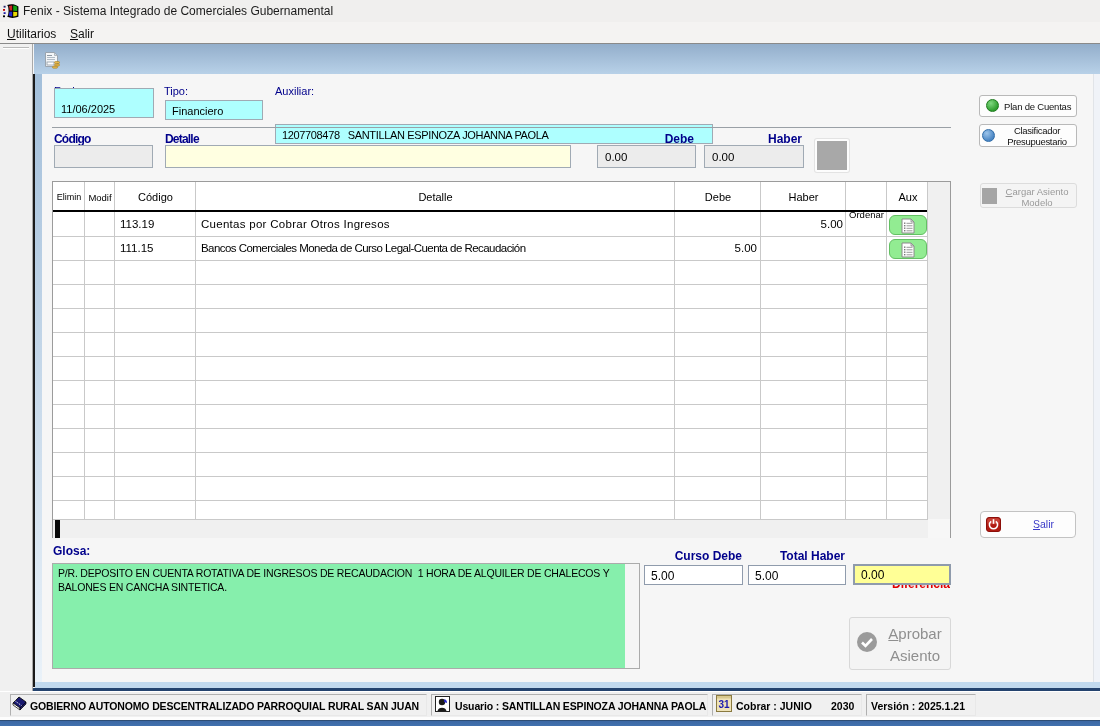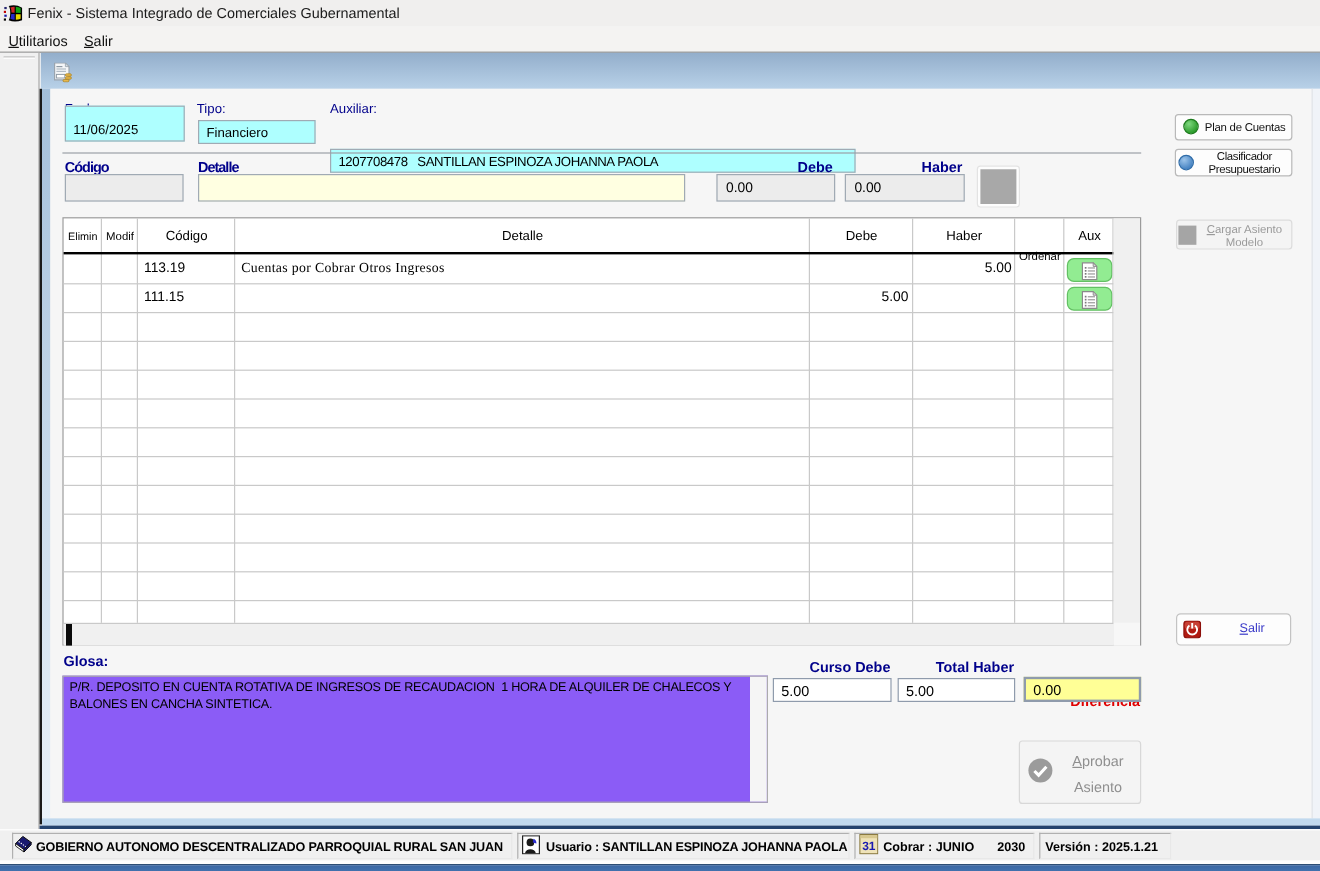--- a/index.html
+++ b/index.html
@@ -117,40 +117,41 @@
   <div class="abs" style="left:0;top:150px;width:875px;height:1px;background:#c9c9c9;"></div>
   <div class="abs" style="left:0;top:174px;width:875px;height:1px;background:#c9c9c9;"></div>
   <div class="abs" style="left:0;top:198px;width:875px;height:1px;background:#c9c9c9;"></div>
   <div class="abs" style="left:0;top:222px;width:875px;height:1px;background:#c9c9c9;"></div>
   <div class="abs" style="left:0;top:246px;width:875px;height:1px;background:#c9c9c9;"></div>
   <div class="abs" style="left:0;top:270px;width:875px;height:1px;background:#c9c9c9;"></div>
   <div class="abs" style="left:0;top:294px;width:875px;height:1px;background:#c9c9c9;"></div>
   <div class="abs" style="left:0;top:318px;width:875px;height:1px;background:#c9c9c9;"></div>
 
   <div class="abs" style="left:67px;top:36px;font-size:11.5px;color:#000;">113.19</div>
-  <div class="abs" style="left:148px;top:36px;font-size:11.5px;letter-spacing:0.28px;color:#000;font-family:Liberation Serif, serif;">Cuentas por Cobrar Otros Ingresos</div>
+  <div class="abs" style="left:148px;top:36px;font-size:11.5px;letter-spacing:0.28px;color:#000;">Cuentas por Cobrar Otros Ingresos</div>
   <div class="abs" style="left:708px;top:36px;width:82px;text-align:right;font-size:11.5px;color:#000;">5.00</div>
   <div class="abs greenbtn" style="left:836px;top:33px;"><svg width="14" height="16" viewBox="0 0 14 16">
         <path d="M1 1 L10 1 L13 4 L13 15 L1 15 Z" fill="#fff" stroke="#8a8a8a"></path>
         <path d="M10 1 L10 4 L13 4 Z" fill="#e0e0e0" stroke="#8a8a8a" stroke-width="0.8"></path>
         <g fill="#7a7a7a">
           <rect x="3" y="4.5" width="1.4" height="1.4"></rect>
           <rect x="3" y="7" width="1.4" height="1.4"></rect>
           <rect x="3" y="9.5" width="1.4" height="1.4"></rect>
           <rect x="3" y="12" width="1.4" height="1.4"></rect>
         </g>
         <g fill="#9a9a9a">
           <rect x="5.5" y="4.8" width="6" height="1"></rect>
           <rect x="5.5" y="7.3" width="6" height="1"></rect>
           <rect x="5.5" y="9.8" width="6" height="1"></rect>
           <rect x="5.5" y="12.3" width="6" height="1"></rect>
         </g>
       </svg></div>
 
   <div class="abs" style="left:67px;top:60px;font-size:11.5px;color:#000;">111.15</div>
+  <div class="abs" style="left:148px;top:60px;font-size:11.5px;letter-spacing:-0.55px;color:#000;">Bancos Comerciales Moneda de Curso Legal-Cuenta de Recaudación</div>
   <div class="abs" style="left:622px;top:60px;width:82px;text-align:right;font-size:11.5px;color:#000;">5.00</div>
   <div class="abs greenbtn" style="left:836px;top:57px;"><svg width="14" height="16" viewBox="0 0 14 16">
         <path d="M1 1 L10 1 L13 4 L13 15 L1 15 Z" fill="#fff" stroke="#8a8a8a"></path>
         <path d="M10 1 L10 4 L13 4 Z" fill="#e0e0e0" stroke="#8a8a8a" stroke-width="0.8"></path>
         <g fill="#7a7a7a">
           <rect x="3" y="4.5" width="1.4" height="1.4"></rect>
           <rect x="3" y="7" width="1.4" height="1.4"></rect>
           <rect x="3" y="9.5" width="1.4" height="1.4"></rect>
           <rect x="3" y="12" width="1.4" height="1.4"></rect>
         </g>
@@ -188,38 +189,38 @@
 <svg width="15" height="15" viewBox="0 0 15 15">
   <rect x="0.5" y="0.5" width="14" height="14" rx="2.5" fill="#b01b12" stroke="#8c0f0a"></rect>
   <rect x="1.2" y="1.2" width="12.6" height="6" rx="2.5" fill="#cd4a3e" opacity="0.8"></rect>
   <path d="M5.2 4.3 A4.1 4.1 0 1 0 9.8 4.3" fill="none" stroke="#fff" stroke-width="1.6"></path>
   <line x1="7.5" y1="2.2" x2="7.5" y2="6.8" stroke="#fff" stroke-width="1.6"></line>
 </svg>
 </div>
 <div class="abs" style="left:1033px;top:518px;font-size:10.5px;color:#3a3ac8;"><span style="text-decoration:underline">S</span>alir</div>
 
 <div class="abs navy bold" style="left:53px;top:544px;font-size:12px;">Glosa:</div>
-<div class="abs" style="left:52px;top:563px;width:588px;height:106px;background:#8b5cf6;border:1px solid #ababab;font-size:10.5px;letter-spacing:-0.2px;color:#000;padding:3px 5px;line-height:13.5px;">P/R. DEPOSITO EN CUENTA ROTATIVA DE INGRESOS DE RECAUDACION&nbsp; 1 HORA DE ALQUILER DE CHALECOS Y BALONES EN CANCHA SINTETICA.</div>
+<div class="abs" style="left:52px;top:563px;width:588px;height:106px;background:#86efac;border:1px solid #ababab;font-size:10.5px;letter-spacing:-0.2px;color:#000;padding:3px 5px;line-height:13.5px;">P/R. DEPOSITO EN CUENTA ROTATIVA DE INGRESOS DE RECAUDACION&nbsp; 1 HORA DE ALQUILER DE CHALECOS Y BALONES EN CANCHA SINTETICA.</div>
 <div class="abs" style="left:625px;top:564px;width:14px;height:104px;background:#f5f5f5;"></div>
 
 <div class="abs navy bold" style="left:644px;top:549px;width:98px;font-size:12px;text-align:right;">Curso Debe</div>
 <div class="abs navy bold" style="left:748px;top:549px;width:97px;font-size:12px;text-align:right;">Total Haber</div>
 <div class="abs bold" style="left:854px;top:549px;width:96px;font-size:12px;text-align:right;color:#e00000;margin-top:28px;">Diferencia</div>
 <div class="field rtxt" style="left:644px;top:565px;width:99px;height:20px;background:#fff;border-color:#8f9bac;padding:3px 6px;font-size:12px;">5.00</div>
 <div class="field rtxt" style="left:748px;top:565px;width:98px;height:20px;background:#fff;border-color:#8f9bac;padding:3px 6px;font-size:12px;">5.00</div>
 <div class="field rtxt" style="left:853px;top:564px;width:98px;height:21px;background:#ffff96;border:2px solid #8f9bac;padding:2px 6px;font-size:12px;">0.00</div>
 
 <div class="abs" style="left:849px;top:617px;width:102px;height:53px;background:#f4f4f4;border:1px solid #d8d8d8;border-radius:3px;"></div>
 <div class="abs" style="left:856px;top:631px;width:22px;height:22px;">
 <svg width="22" height="22" viewBox="0 0 22 22">
       <circle cx="11" cy="11" r="10" fill="#9b9b9b"></circle>
       <path d="M6 11.5 L9.5 15 L16 8" stroke="#fff" stroke-width="2.6" fill="none"></path>
     </svg>
 </div>
-<div class="abs" style="left:884px;top:623px;width:62px;font-size:12px;color:#8f8f8f;text-align:center;line-height:22px;"><span style="text-decoration:underline">A</span>probar<br>Asiento</div>
+<div class="abs" style="left:884px;top:623px;width:62px;font-size:15px;color:#8f8f8f;text-align:center;line-height:22px;"><span style="text-decoration:underline">A</span>probar<br>Asiento</div>
 
 <div class="abs" style="left:0;top:691px;width:1100px;height:27px;background:#f0f0f0;border-top:1px solid #ffffff;"></div>
 <div class="abs sbsec" style="left:10px;top:694px;width:417px;"></div>
 <div class="abs sbsec" style="left:431px;top:694px;width:277px;"></div>
 <div class="abs sbsec" style="left:712px;top:694px;width:150px;"></div>
 <div class="abs sbsec" style="left:866px;top:694px;width:110px;"></div>
 
 <div class="abs" style="left:12px;top:696px;width:16px;height:16px;">
 <svg width="16" height="16" viewBox="0 0 16 16">
   <path d="M7 1 L14 6 L8 12 L1 7 Z" fill="#191970" stroke="#000" stroke-width="0.8"></path>

